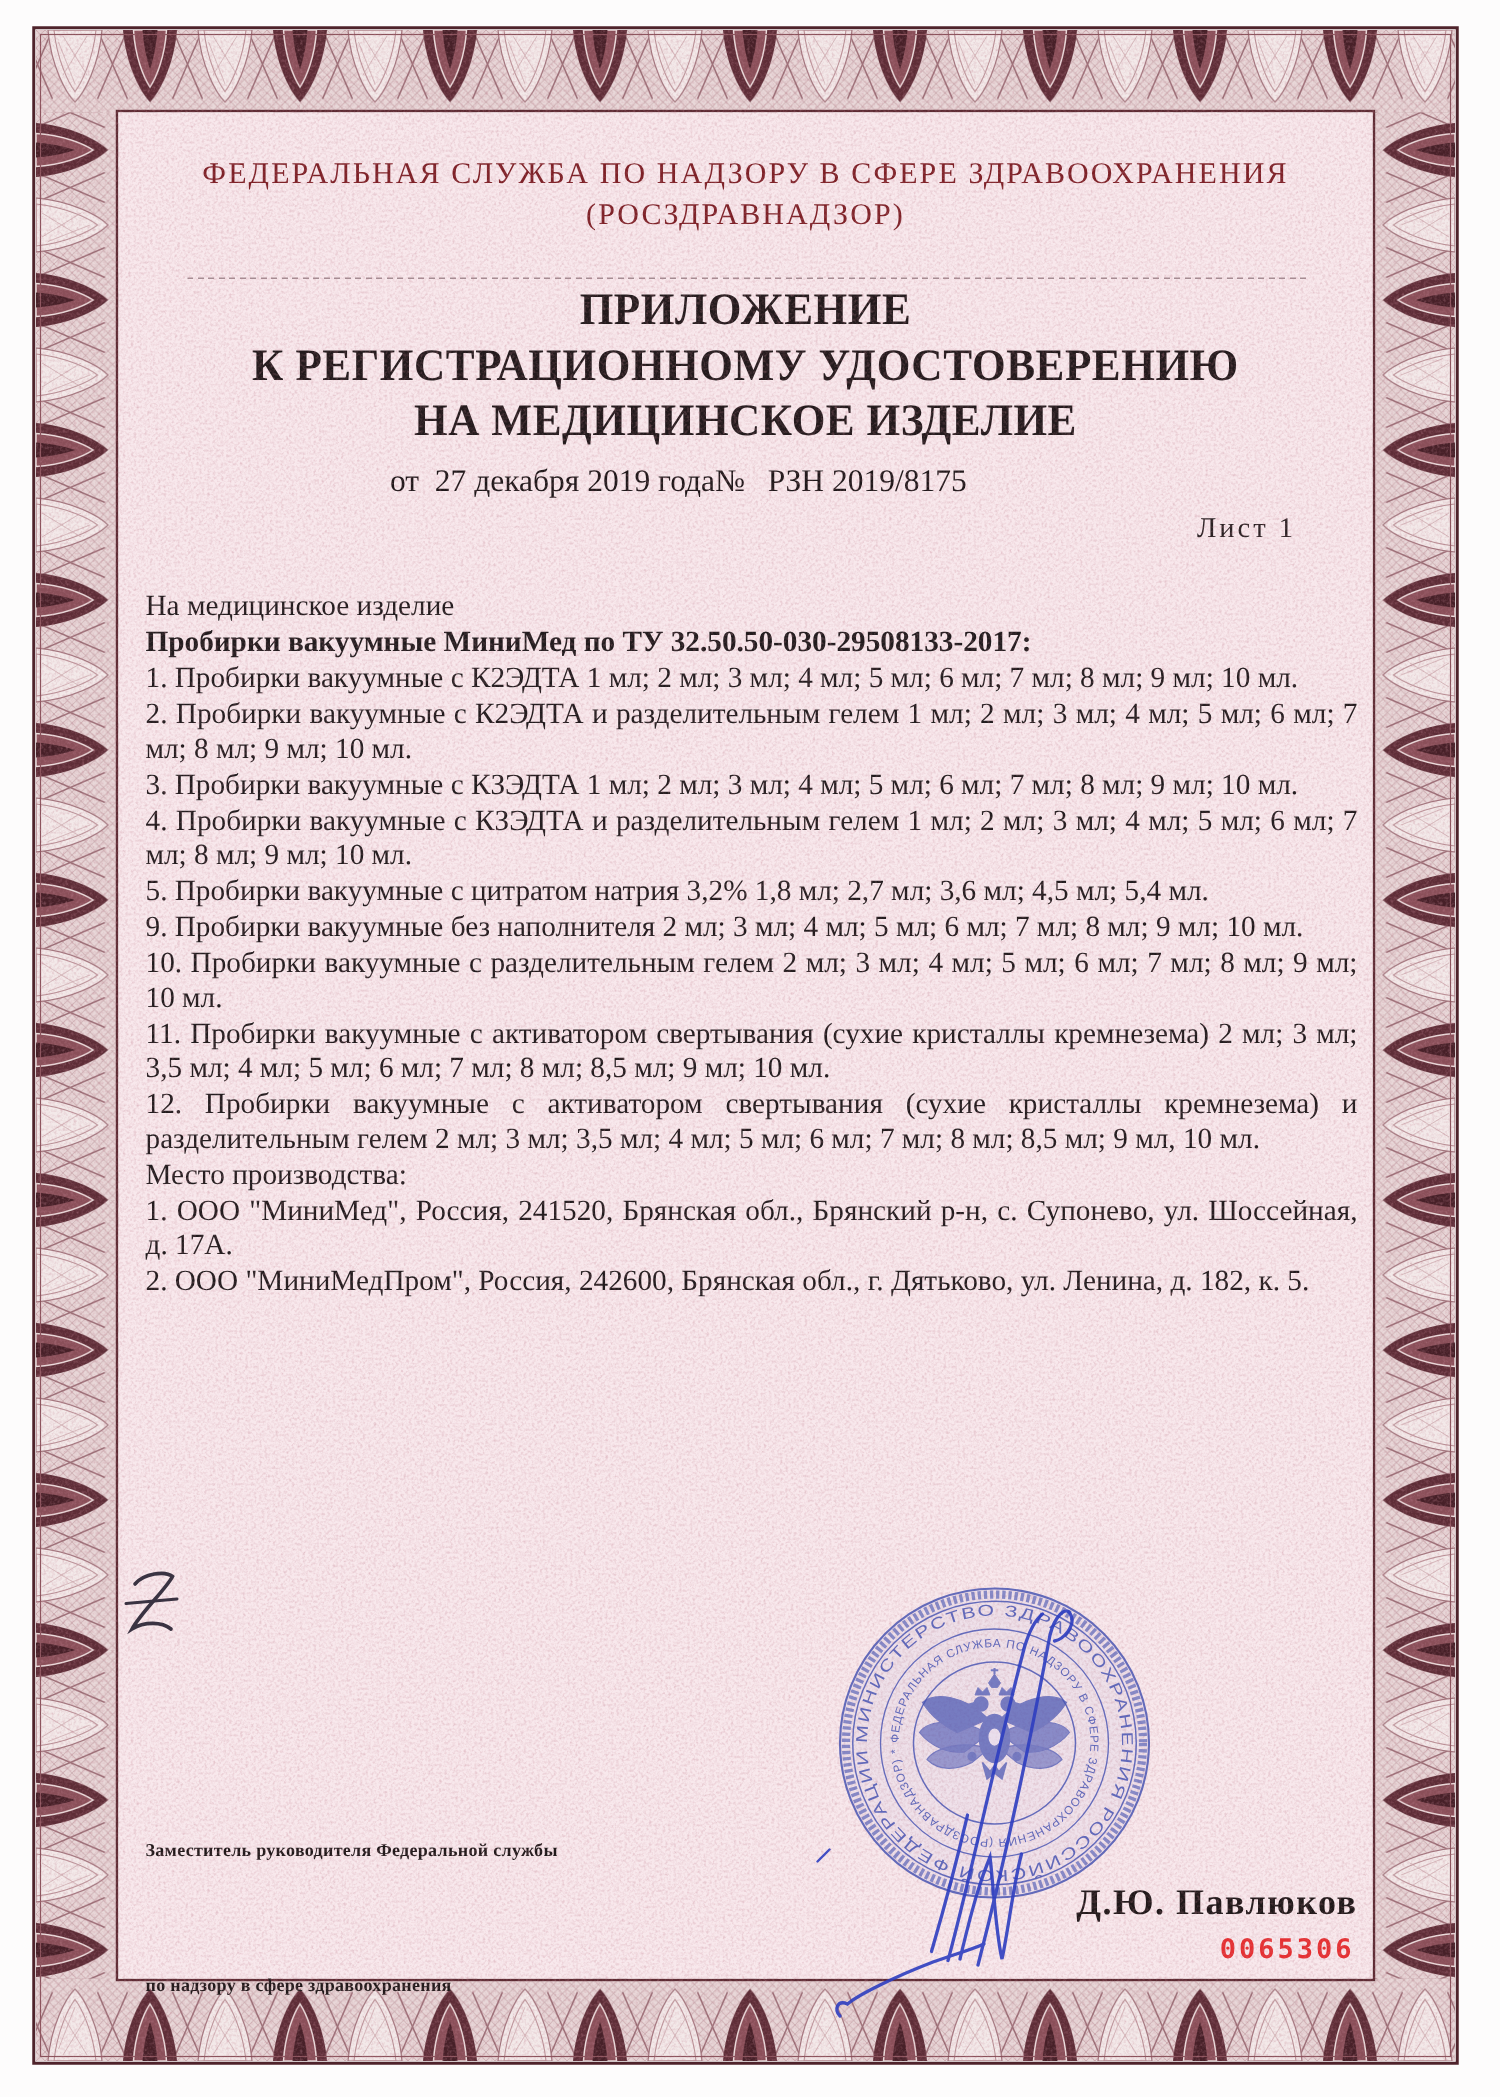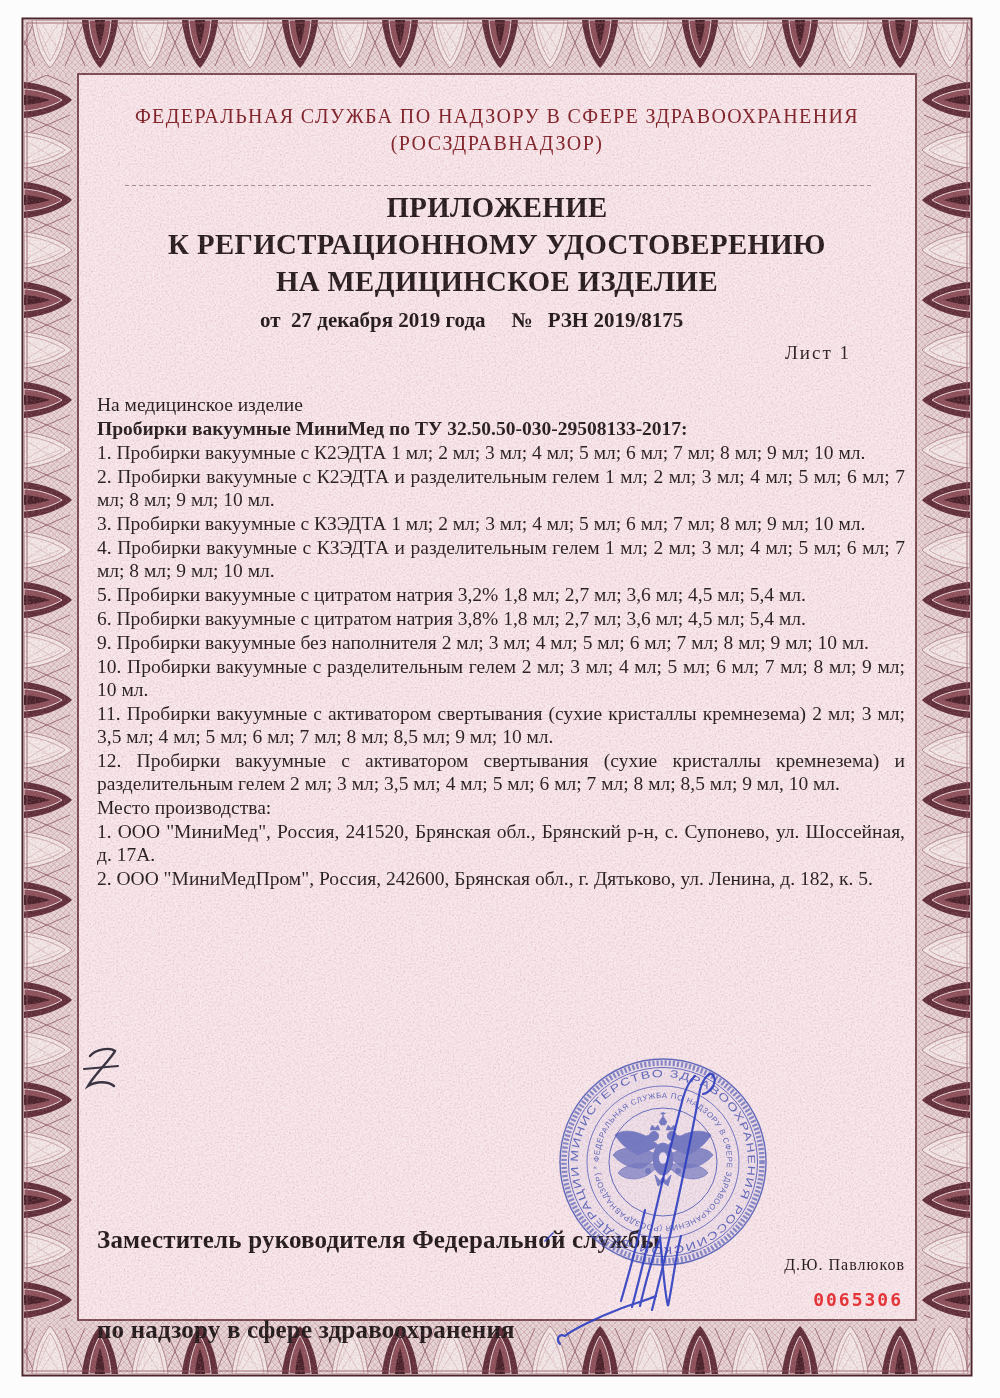--- a/index.html
+++ b/index.html
@@ -14,35 +14,35 @@
           font-size:20px;letter-spacing:1.4px;color:#7d2026;font-weight:500;}
   .agency1{top:30px;}
   .agency2{top:57px;}
   .divider{position:absolute;top:110px;left:46px;width:748px;height:1px;
            background:repeating-linear-gradient(90deg,rgba(120,92,99,.65) 0 4px,rgba(120,92,99,0) 4px 7px);}
   .title{position:absolute;left:0;right:0;text-align:center;font-weight:bold;
          color:#231a1c;font-size:30px;letter-spacing:.4px;transform:scaleX(.96);}
   .t1{top:115px;}
   .t2{top:152px;}
   .t3{top:189px;}
-  .dateline{position:absolute;top:233px;left:181px;display:flex;gap:26px;
-            font-weight:bold;font-size:21px;color:#1e1719;white-space:pre;}
+  .dateline{position:absolute;top:233px;left:181px;display:flex;
+            font-weight:normal;font-size:21px;color:#1e1719;white-space:pre;}
   .dateline .no-group{display:flex;gap:15px;}
-  .sheet{position:absolute;top:267px;right:64px;font-size:19px;
+  .sheet{position:absolute;top:267px;right:51px;font-size:19px;
          letter-spacing:2px;color:#2a2123;}
   .body{position:absolute;top:318px;left:18px;width:808px;font-size:19.5px;
         line-height:23px;text-align:justify;color:#211b1d;}
   .body p{margin:0 0 1px 0;}
   .prodtitle{font-weight:bold;}
-  .footer-line{position:absolute;left:18px;font-weight:bold;font-size:25px;
+  .footer-line{position:absolute;left:18px;font-weight:bold;font-size:12px;
                color:#1f1819;letter-spacing:.2px;}
   .f1{top:1151px;}
   .f2{top:1241px;}
-  .signatory-name{position:absolute;top:1181px;right:10px;font-weight:normal;
-                  font-size:16px;letter-spacing:1px;color:#1f1819;}
+  .signatory-name{position:absolute;top:1181px;right:10px;font-weight:bold;
+                  font-size:24px;letter-spacing:1px;color:#1f1819;}
   .serial{position:absolute;top:1214px;right:12px;
           font-family:"DejaVu Sans Mono",monospace;font-weight:bold;
           font-size:18px;letter-spacing:2px;color:#e62f31;}
   .stamp-svg{position:absolute;left:556px;top:1055px;}
   .sig-svg{position:absolute;left:0;top:0;}
   .paraph-svg{position:absolute;left:80px;top:1042px;}
 </style>
 </head>
 <body>
 
@@ -112,21 +112,20 @@
     <div class="sheet">Лист 1</div>
 
     <div class="body">
       <p>На медицинское изделие</p>
       <p class="prodtitle">Пробирки вакуумные МиниМед по ТУ 32.50.50-030-29508133-2017:</p>
       <p>1. Пробирки вакуумные с К2ЭДТА 1 мл; 2 мл; 3 мл; 4 мл; 5 мл; 6 мл; 7 мл; 8 мл; 9 мл; 10 мл.</p>
       <p>2. Пробирки вакуумные с К2ЭДТА и разделительным гелем 1 мл; 2 мл; 3 мл; 4 мл; 5 мл; 6 мл; 7 мл; 8 мл; 9 мл; 10 мл.</p>
       <p>3. Пробирки вакуумные с КЗЭДТА 1 мл; 2 мл; 3 мл; 4 мл; 5 мл; 6 мл; 7 мл; 8 мл; 9 мл; 10 мл.</p>
       <p>4. Пробирки вакуумные с КЗЭДТА и разделительным гелем 1 мл; 2 мл; 3 мл; 4 мл; 5 мл; 6 мл; 7 мл; 8 мл; 9 мл; 10 мл.</p>
       <p>5. Пробирки вакуумные с цитратом натрия 3,2% 1,8 мл; 2,7 мл; 3,6 мл; 4,5 мл; 5,4 мл.</p>
-      <p>6. Пробирки вакуумные с цитратом натрия 3,8% 1,8 мл; 2,7 мл; 3,6 мл; 4,5 мл; 5,4 мл.</p>
       <p>9. Пробирки вакуумные без наполнителя 2 мл; 3 мл; 4 мл; 5 мл; 6 мл; 7 мл; 8 мл; 9 мл; 10 мл.</p>
       <p>10. Пробирки вакуумные с разделительным гелем 2 мл; 3 мл; 4 мл; 5 мл; 6 мл; 7 мл; 8 мл; 9 мл; 10 мл.</p>
       <p>11. Пробирки вакуумные с активатором свертывания (сухие кристаллы кремнезема) 2 мл; 3 мл; 3,5 мл; 4 мл; 5 мл; 6 мл; 7 мл; 8 мл; 8,5 мл; 9 мл; 10 мл.</p>
       <p>12. Пробирки вакуумные с активатором свертывания (сухие кристаллы кремнезема) и разделительным гелем 2 мл; 3 мл; 3,5 мл; 4 мл; 5 мл; 6 мл; 7 мл; 8 мл; 8,5 мл; 9 мл, 10 мл.</p>
       <p>Место производства:</p>
       <p>1. ООО "МиниМед", Россия, 241520, Брянская обл., Брянский р-н, с. Супонево, ул. Шоссейная, д. 17А.</p>
       <p>2. ООО "МиниМедПром", Россия, 242600, Брянская обл., г. Дятьково, ул. Ленина, д. 182, к. 5.</p>
     </div>
 
     <div class="footer-line f1">Заместитель руководителя Федеральной службы</div>

